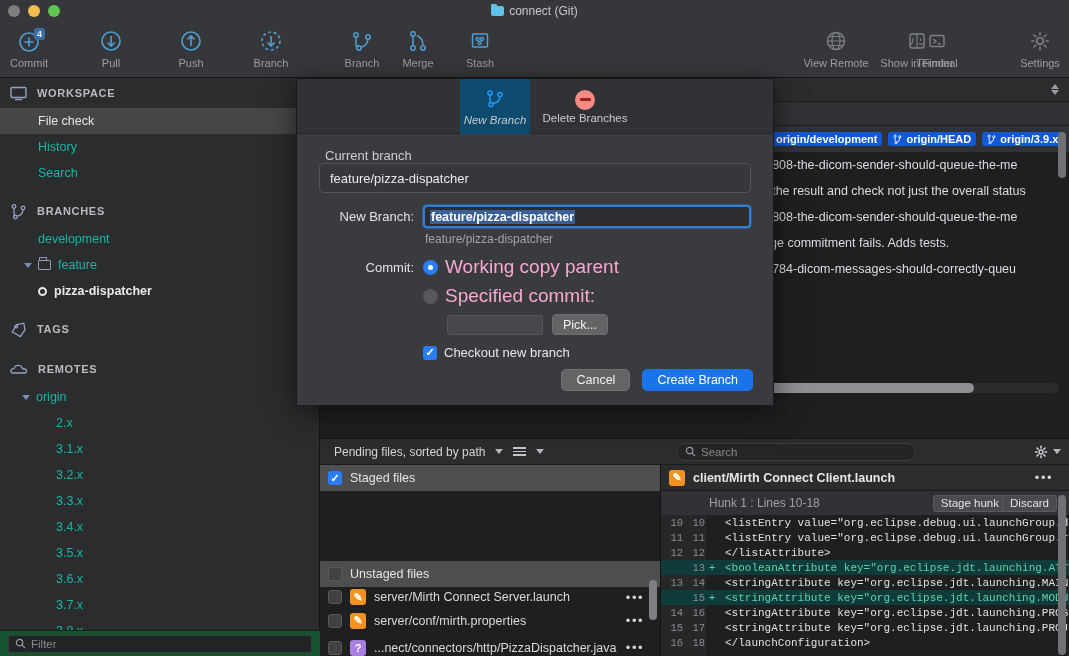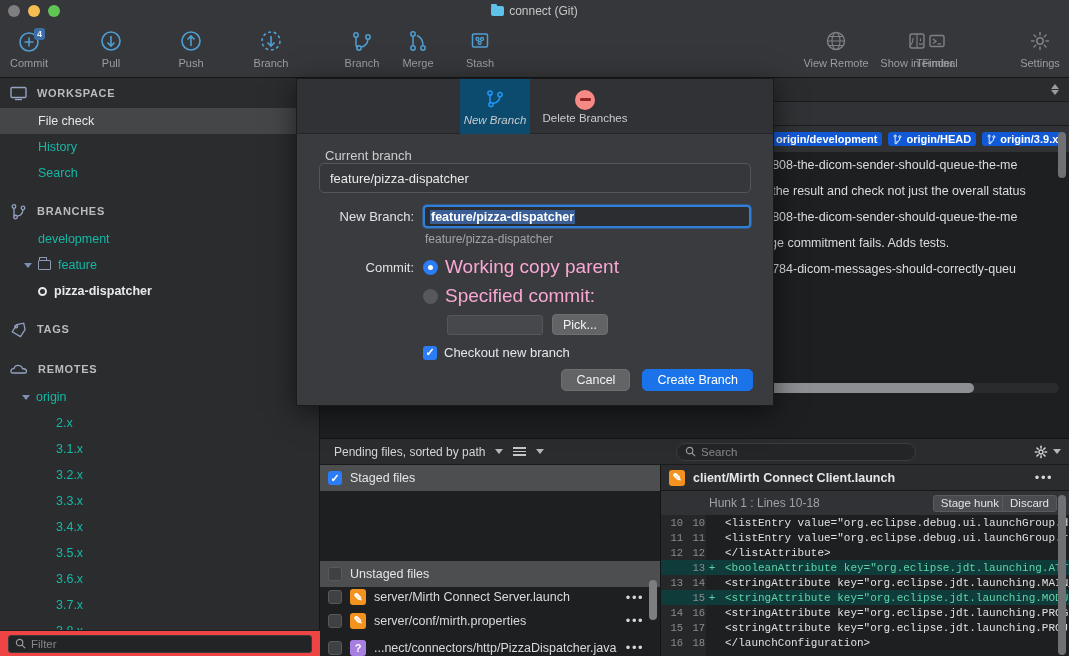--- a/index.html
+++ b/index.html
@@ -90,21 +90,21 @@
   .folder-sm::before {
     content:""; position:absolute; top:-4px; left:0; width:6px; height:3px;
     border:1.3px solid #8f9bb8; border-bottom:none; border-radius:1px 1px 0 0;
   }
   .ring {
     width: 9px; height: 9px; border: 2.3px solid #e6e7e9; border-radius: 50%;
     margin-right: 7px; flex: none;
   }
   .filterbar {
     position: absolute; bottom: 0; left: 0; width: 320px; height: 26px;
-    background: #ef4444; border-top: 1px solid #1d1e20;
+    background: #14532d; border-top: 1px solid #1d1e20;
     display: flex; align-items: center; padding: 0 8px;
   }
   .filter-input {
     flex: 1; height: 18px; background: #232426; border: 1px solid #3a3b3e;
     border-radius: 3px; display: flex; align-items: center; padding: 0 6px; gap: 5px;
   }
   .filter-input .ph { font-size: 11.5px; color: #86888b; }
 
   
   .jumpbar {

